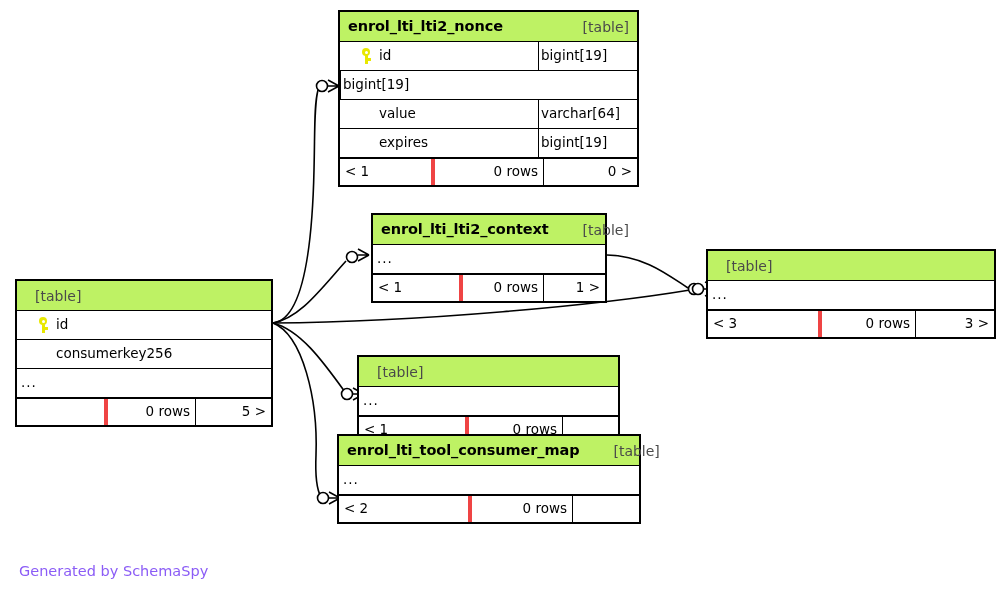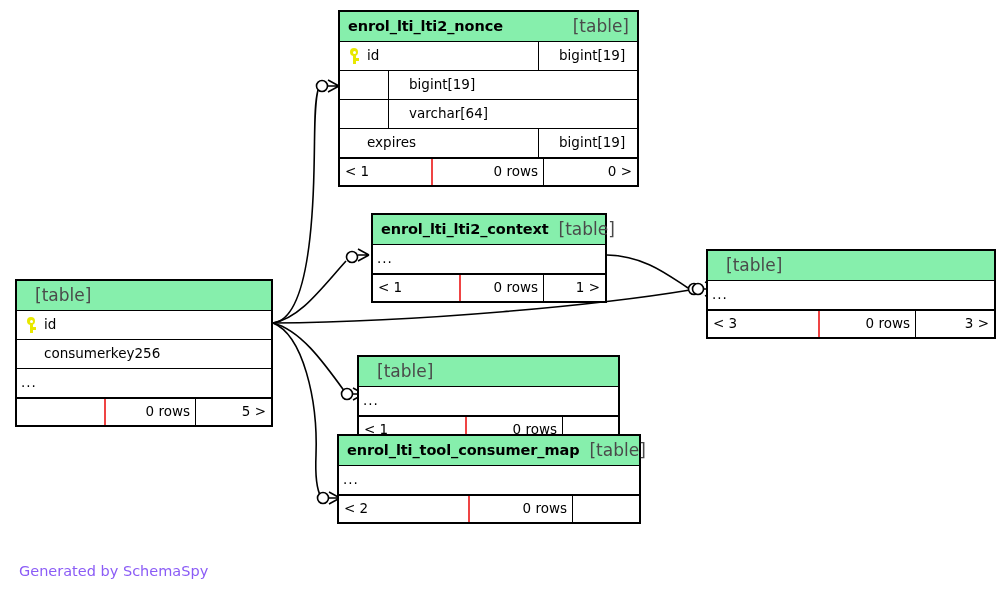--- a/index.html
+++ b/index.html
@@ -34,64 +34,64 @@
   .table-box {
     position: absolute;
     z-index: 2;
     background: #ffffff;
     border: 2px solid #000000;
     box-sizing: border-box;
     font-size: 13.5px;
     line-height: 1;
   }
   .tbl-header {
-    background: #86efac;
+    background: #bef264;
     border-bottom: 1px solid #000000;
     padding: 0 8px;
     height: 29px;
     display: flex;
     align-items: center;
     justify-content: space-between;
     white-space: nowrap;
+    gap: 24px;
   }
   .tbl-name {
     font-weight: bold;
     font-size: 14.5px;
     letter-spacing: -0.1px;
   }
   .tbl-tag {
-    font-size: 17px;
+    font-size: 14px;
     color: #4a4a4a;
     margin-left: 10px;
   }
   .col-row {
     display: flex;
     height: 29px;
     border-bottom: 1px solid #000000;
     box-sizing: border-box;
   }
   .col-row:last-child { border-bottom: none; }
   .col-name {
     flex: 1 1 auto;
     display: flex;
     align-items: center;
-    padding-left: 6px;
+    padding-left: 18px;
     white-space: nowrap;
     overflow: hidden;
     text-align: center;
   }
   .col-type {
     flex: 0 0 auto;
     display: flex;
     align-items: center;
-    padding: 0 20px;
+    padding: 0 2px;
     border-left: 1px solid #000000;
     box-sizing: border-box;
     white-space: nowrap;
-    margin-left: 48px;
   }
   .col-label { margin-left: 4px; }
   .ellipsis-row {
     display: flex;
     align-items: center;
     height: 29px;
     padding-left: 4px;
     border-bottom: 1px solid #000000;
     box-sizing: border-box;
     letter-spacing: 1px;
@@ -104,21 +104,21 @@
     box-sizing: border-box;
   }
   .foot-cell {
     display: flex;
     align-items: center;
     box-sizing: border-box;
     padding: 0 5px;
     white-space: nowrap;
   }
   .foot-left  { justify-content: flex-start; }
-  .foot-mid   { justify-content: flex-end;  border-left: 2px solid #ef4444; }
+  .foot-mid   { justify-content: flex-end;  border-left: 4px solid #ef4444; }
   .foot-right { justify-content: flex-end;  border-left: 1px solid #000000; }
 
   
   .key-icon {
     width: 13px;
     height: 18px;
     flex: 0 0 auto;
     margin-left: 2px;
     margin-right: 2px;
     position: relative;
@@ -229,20 +229,24 @@
         <span class="col-label">id</span>
       </div>
       <div class="col-type" style="width:99px;">bigint[19]</div>
     </div>
 
     <div class="col-row">
       <div class="col-type" style="width:99px;">bigint[19]</div>
     </div>
 
     <div class="col-row">
+      <div class="col-name">
+        <span class="no-key-pad"></span>
+        <span class="col-label">value</span>
+      </div>
       <div class="col-type" style="width:99px;">varchar[64]</div>
     </div>
 
     <div class="col-row">
       <div class="col-name">
         <span class="no-key-pad"></span>
         <span class="col-label">expires</span>
       </div>
       <div class="col-type" style="width:99px;">bigint[19]</div>
     </div>

